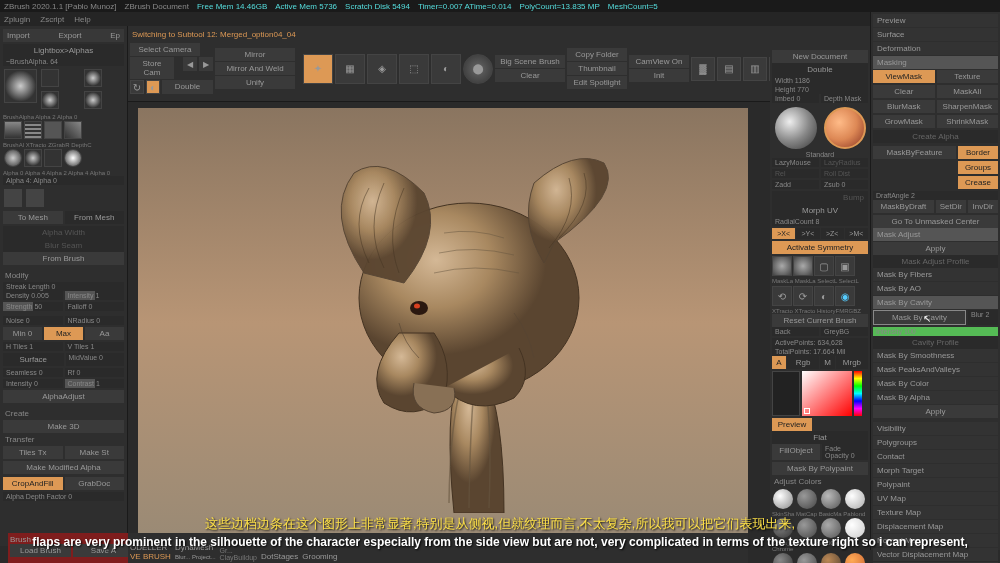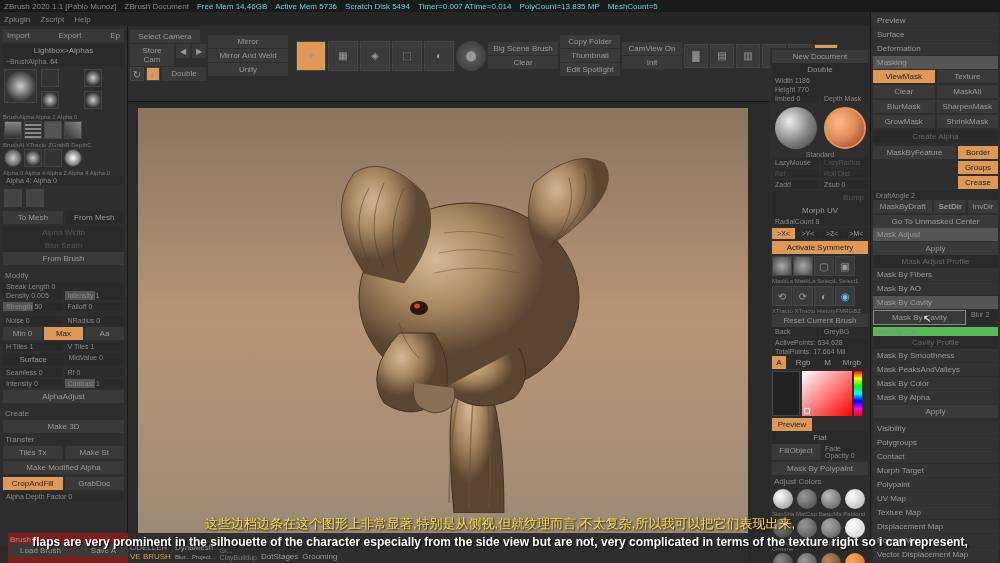--- a/index.html
+++ b/index.html
@@ -167,24 +167,25 @@
   <div class="btn">Make Modified Alpha</div>
   <div style="height:3px;"></div>
   <div class="btn-row">
     <div class="btn orange">CropAndFill</div>
     <div class="btn">GrabDoc</div>
   </div>
   <div class="slider">Alpha Depth Factor 0</div>
 </div>
 
 <div class="top-toolbar">
+  <div class="orange-text">Switching to Subtool 12:   Merged_option04_04</div>
   <div class="tool-icons">
     <div class="tool-group">
       <div class="btn" style="width:70px;">Select Camera</div>
-      <div style="display:flex;gap:2px;">
+      <div style="display:flex;gap:9px;">
         <div class="btn" style="width:44px;">Store Cam</div>
         <div class="play-icons">
           <div class="play-icon">◀</div>
           <div class="play-icon">▶</div>
         </div>
       </div>
       <div style="display:flex;gap:2px;">
         <div class="tool-icon" style="width:14px;height:14px;">↻</div>
         <div class="tool-icon" style="width:14px;height:14px;background:#d95;">◐</div>
         <div class="btn" style="width:40px;">Double</div>
@@ -398,21 +399,21 @@
   </div>
   <div class="btn-row">
     <div class="btn orange" style="margin-left:auto;flex:0 0 40px;">Groups</div>
   </div>
   <div class="btn-row">
     <div class="btn orange" style="margin-left:auto;flex:0 0 40px;">Crease</div>
   </div>
   <div class="slider">DraftAngle 2</div>
   <div class="btn-row">
     <div class="btn">MaskByDraft</div>
-    <div class="btn" style="flex:0 0 30px;font-weight:bold;">SetDir</div>
+    <div class="btn" style="flex:0 0 30px;">SetDir</div>
     <div class="btn" style="flex:0 0 30px;">InvDir</div>
   </div>
   <div class="btn">Go To Unmasked Center</div>
   <div class="panel-item grey">Mask Adjust</div>
   <div class="btn">Apply</div>
   <div class="btn dark" style="color:#666;">Mask Adjust Profile</div>
   <div class="panel-item">Mask By Fibers</div>
   <div class="panel-item">Mask By AO</div>
   <div class="panel-item grey">Mask By Cavity</div>
   <div class="btn-row">

